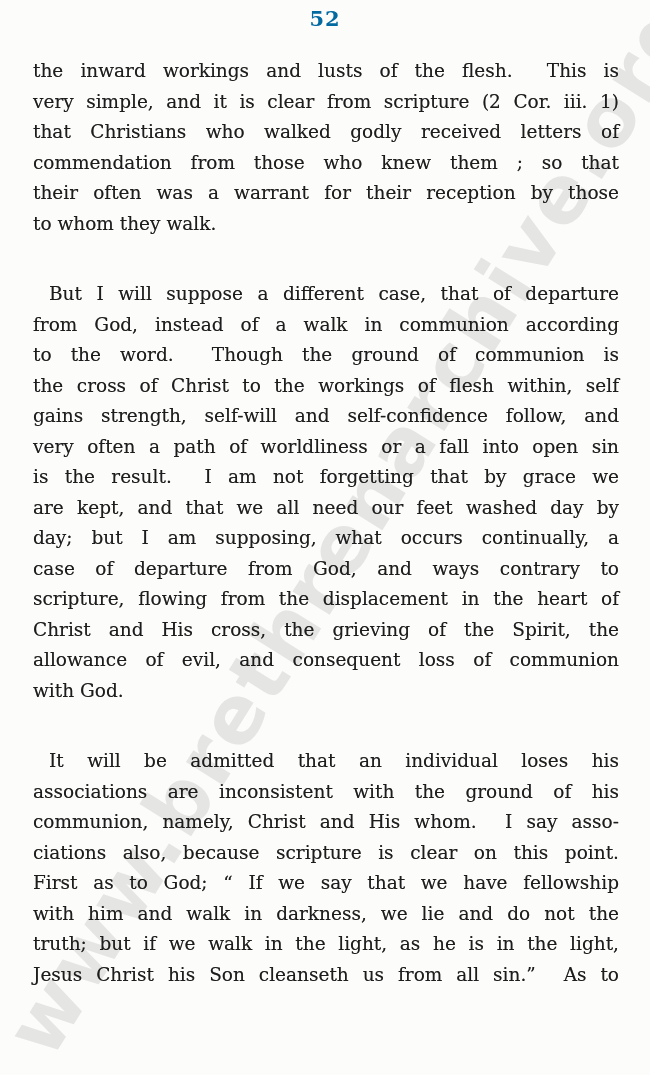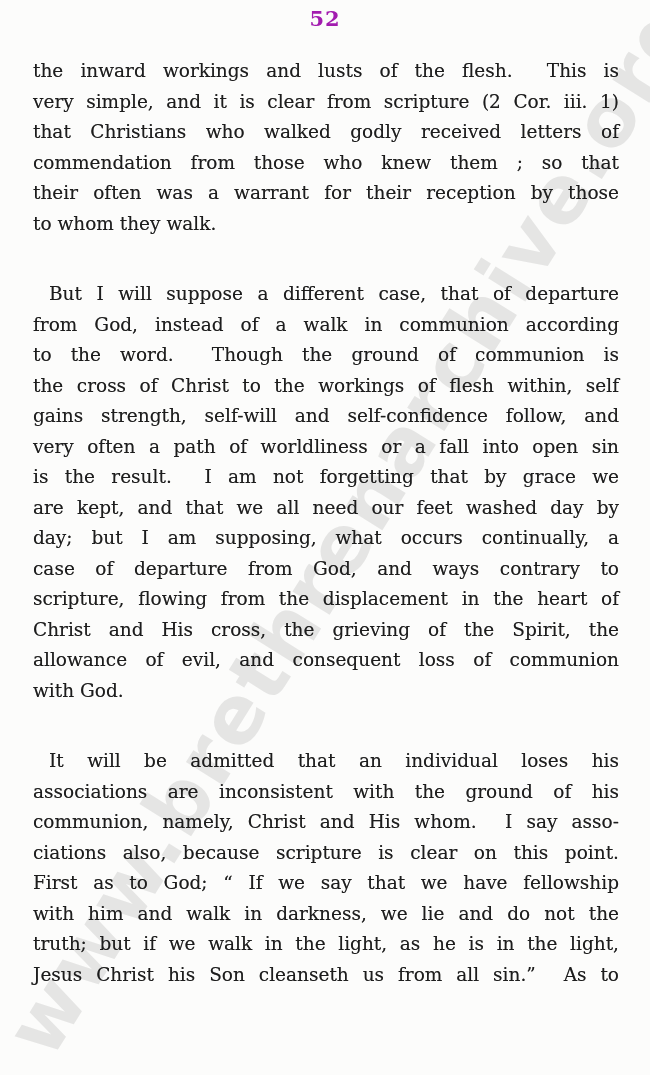--- a/index.html
+++ b/index.html
@@ -37,21 +37,21 @@
     user-select: none;
   }
   .page-number {
     position: absolute;
     top: 6px;
     left: 0;
     width: 650px;
     text-align: center;
     font-size: 21px;
     font-weight: 600;
-    color: #a21caf;
+    color: #0369a1;
     letter-spacing: 1px;
     z-index: 1;
   }
   .text-block {
     position: absolute;
     top: 56px;
     left: 33px;
     width: 586px;
     z-index: 1;
     color: #1d1d1d;

